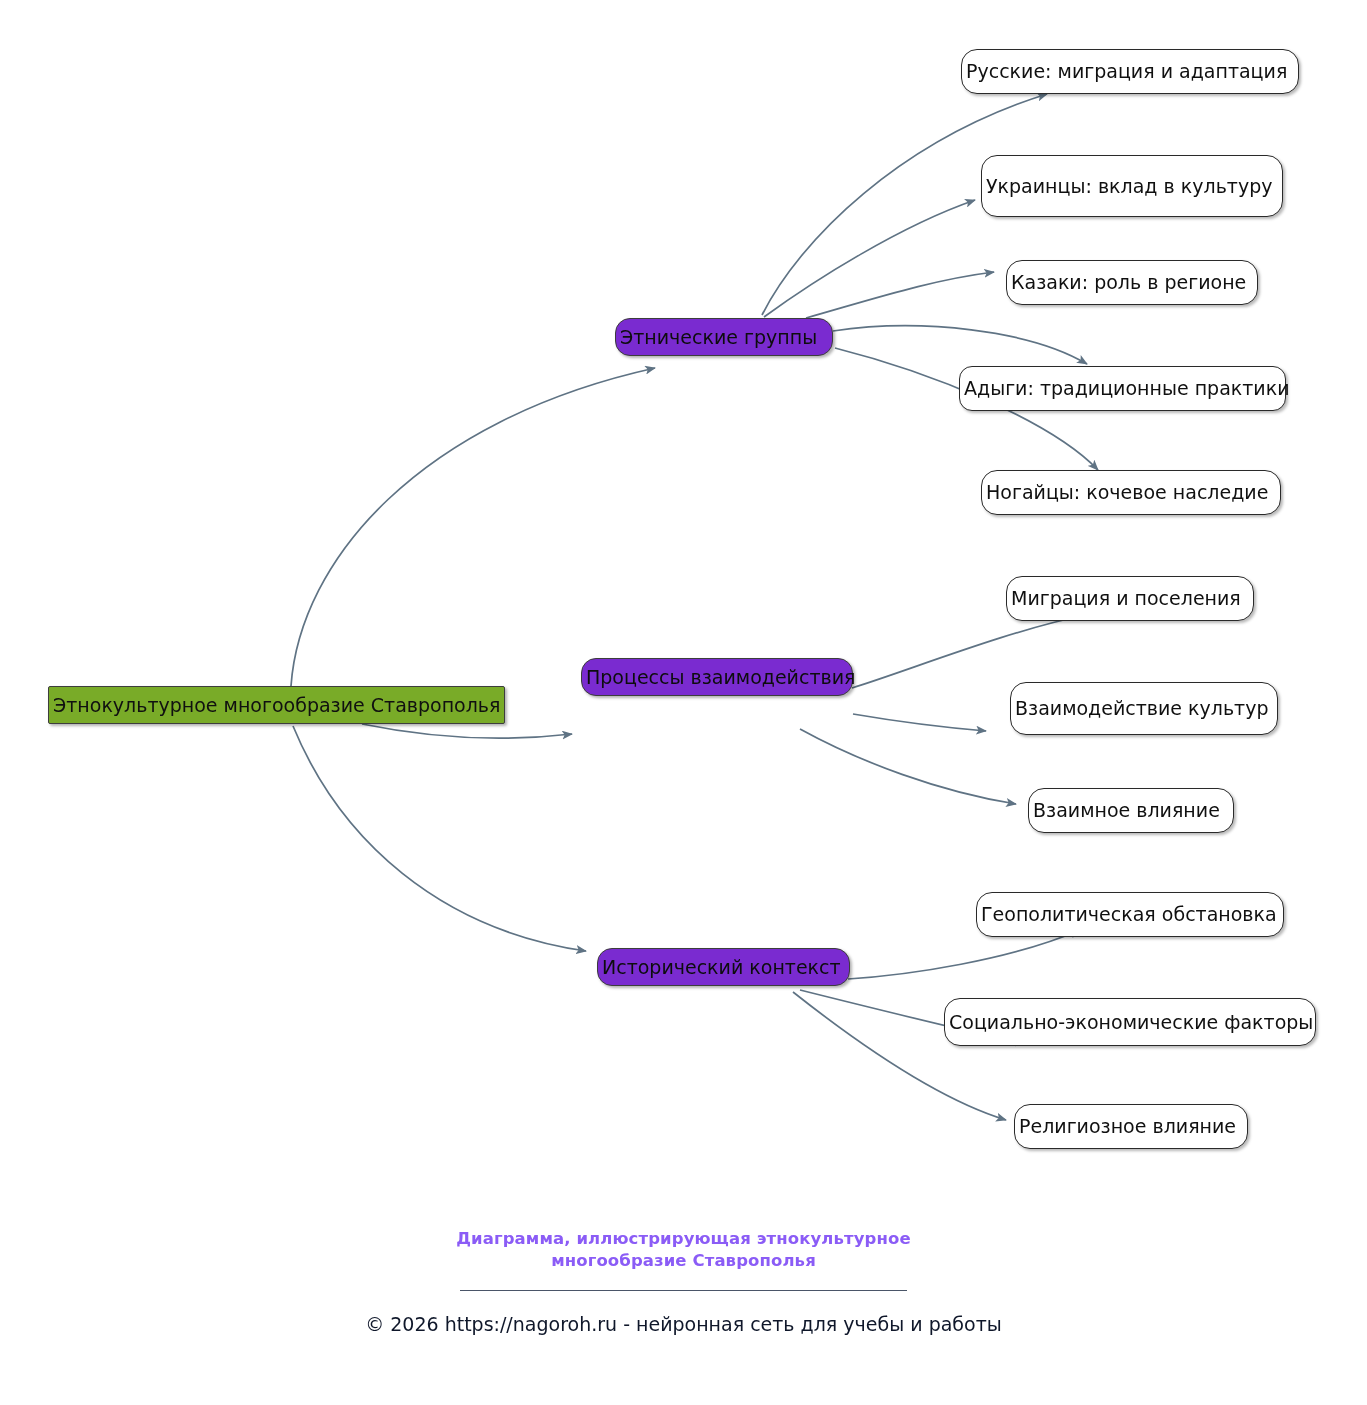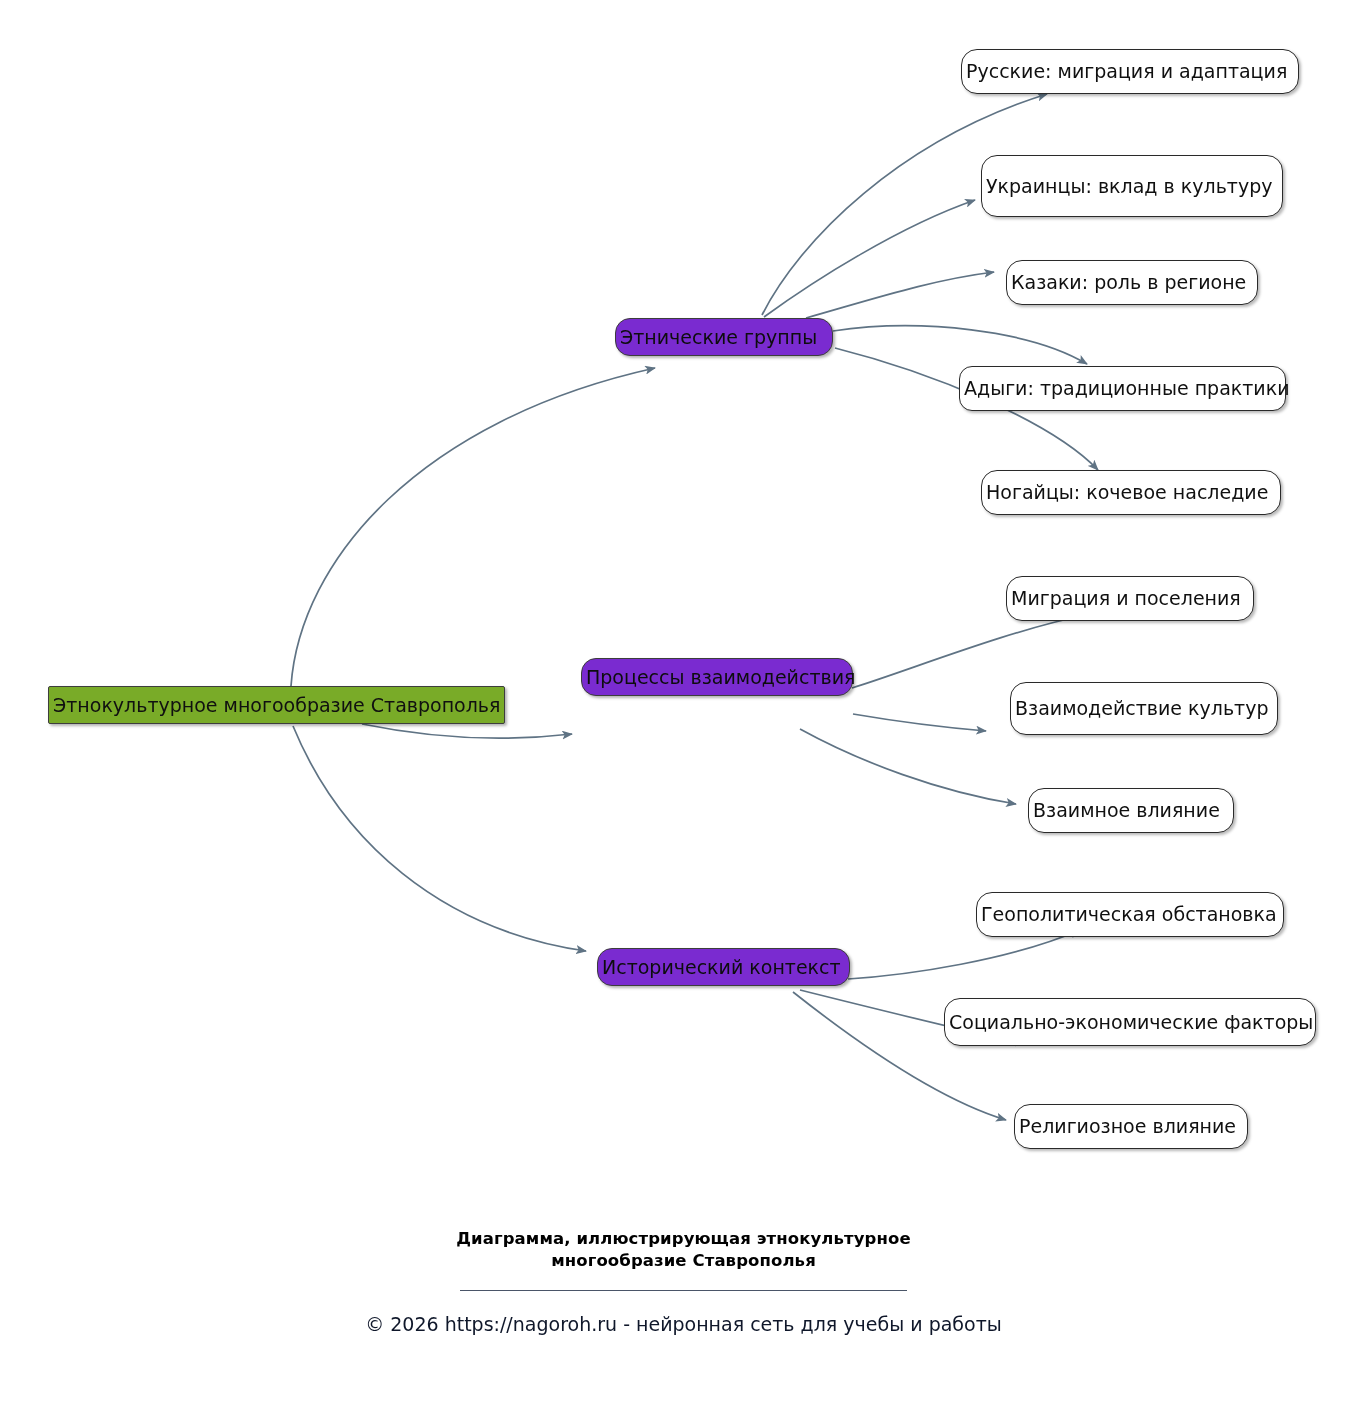--- a/index.html
+++ b/index.html
@@ -79,21 +79,21 @@
     position: absolute;
     left: 0;
     top: 1228px;
     width: 1367px;
     text-align: center;
   }
 
   #caption-title {
     font-size: 16.5px;
     font-weight: bold;
-    color: #000000;
+    color: #8b5cf6;
     line-height: 1.35;
     letter-spacing: 0.1px;
   }
 
   #caption-divider {
     width: 447px;
     height: 0;
     margin: 17px auto 0 auto;
     border-top: 1.5px solid #4a5568;
   }

